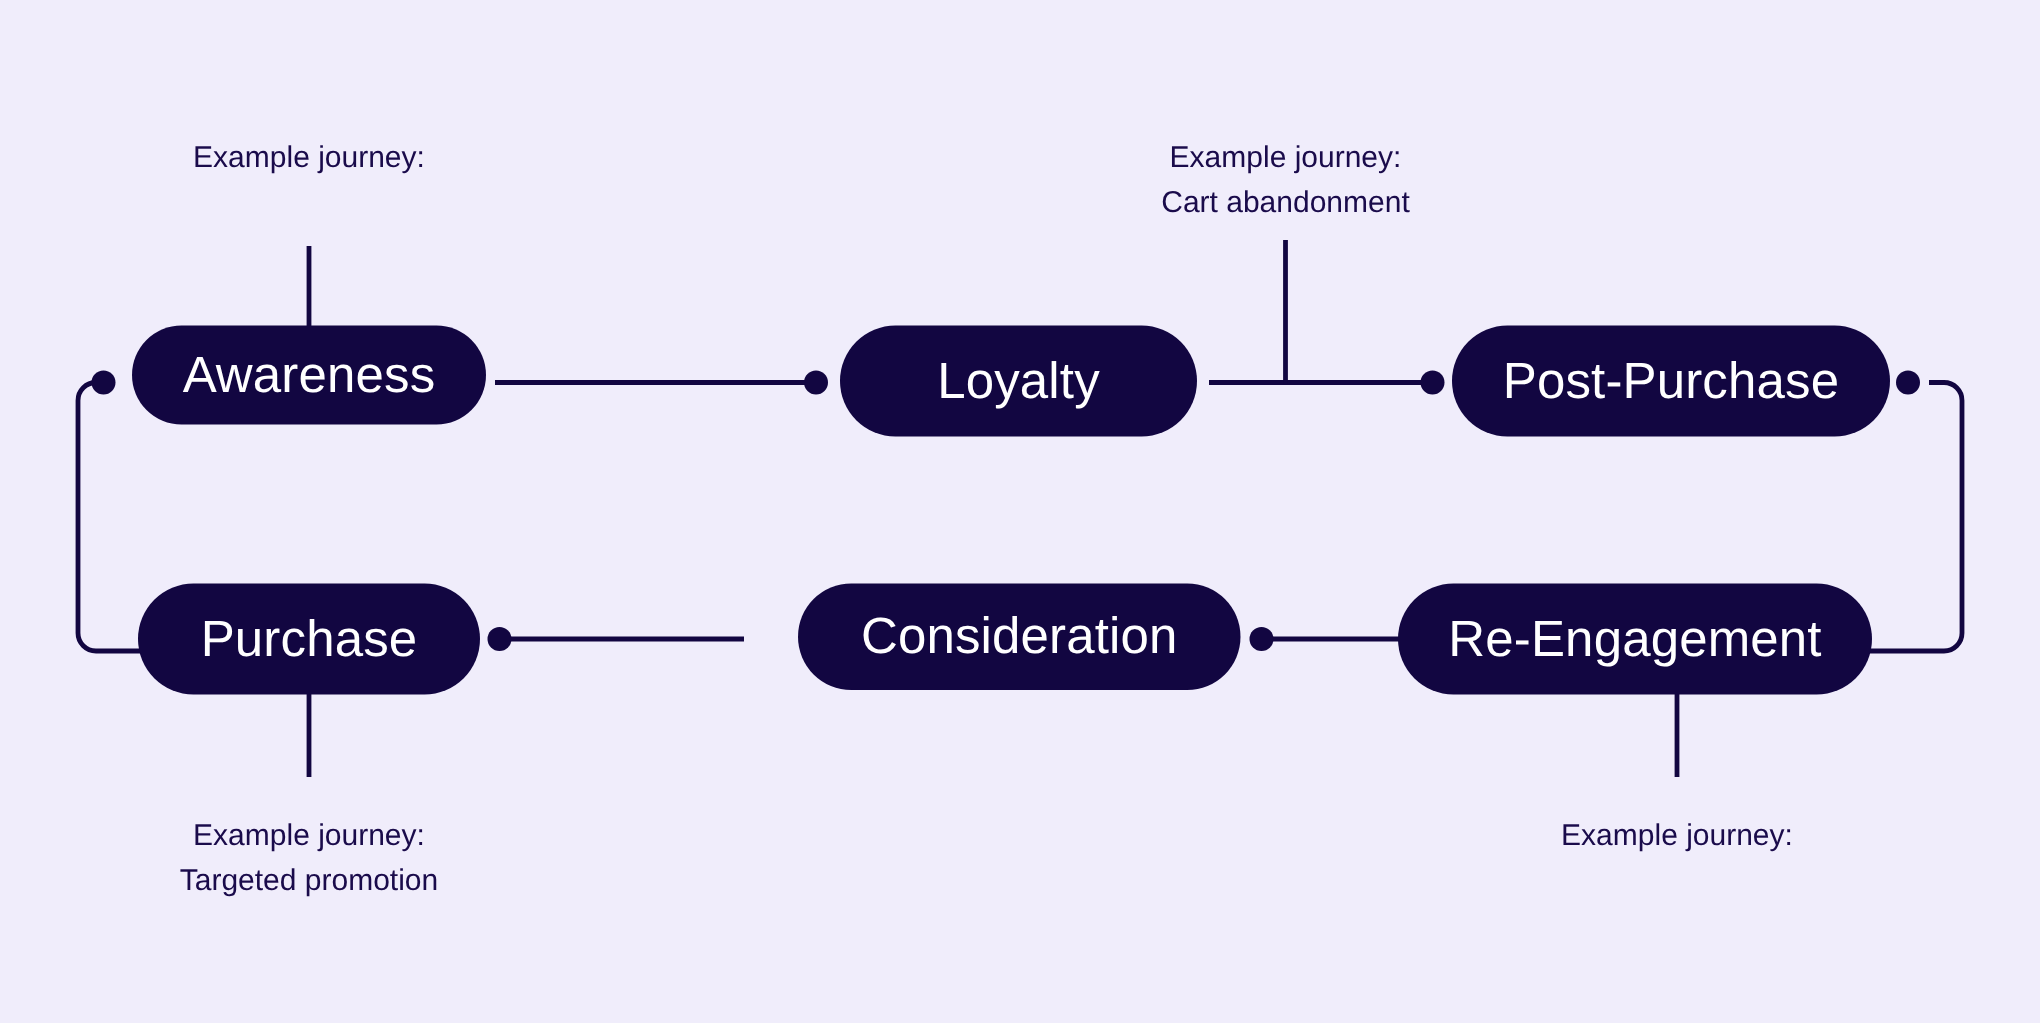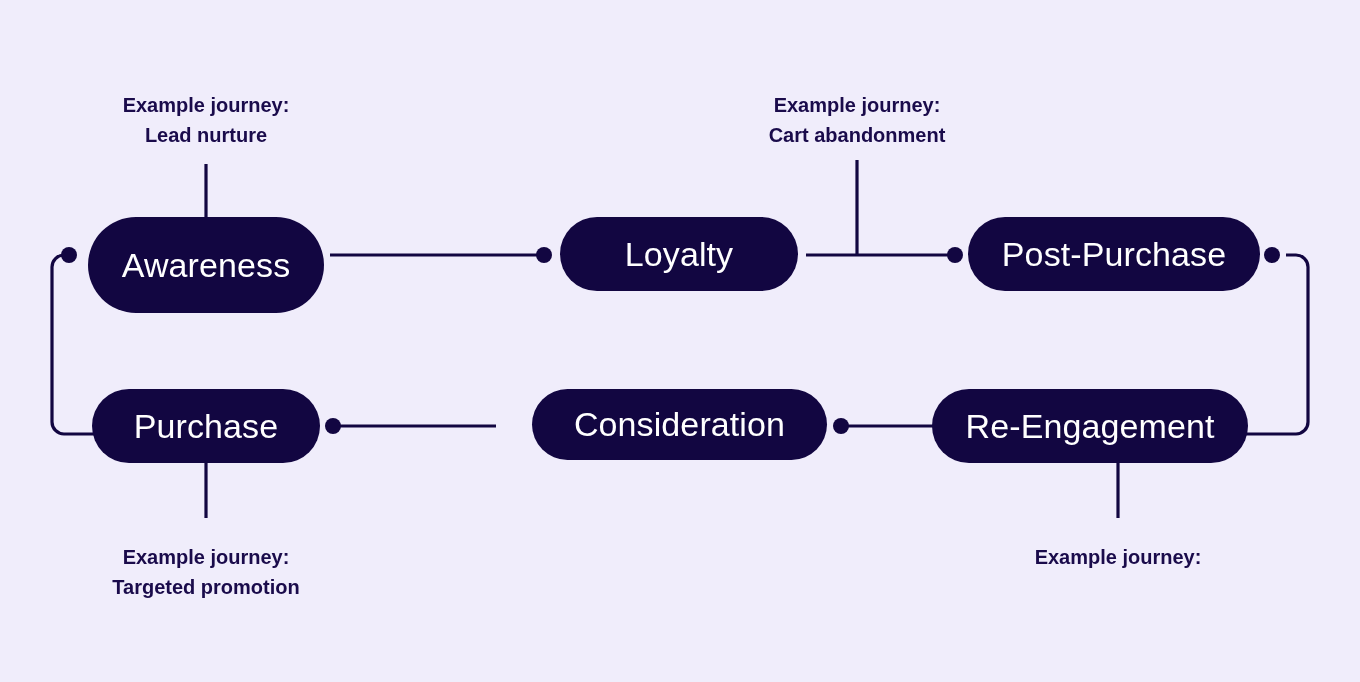--- a/index.html
+++ b/index.html
@@ -41,21 +41,21 @@
     font-weight: 400;
     letter-spacing: 0.1px;
     white-space: nowrap;
     z-index: 3;
   }
   .annotation {
     position: absolute;
     color: #1A0B4B;
     font-family: "Liberation Sans", sans-serif;
     font-size: 20px;
-    font-weight: 700;
+    font-weight: 400;
     line-height: 1.5;
     text-align: center;
     white-space: nowrap;
     z-index: 3;
   }
   .annotation .ann-line { display: block; }
 </style>
 </head>
 <body>
 
@@ -88,21 +88,21 @@
     <g fill="#120641" stroke="none">
       <circle cx="69" cy="255" r="8"></circle>
       <circle cx="544" cy="255" r="8"></circle>
       <circle cx="955" cy="255" r="8"></circle>
       <circle cx="1272" cy="255" r="8"></circle>
       <circle cx="841" cy="426" r="8"></circle>
       <circle cx="333" cy="426" r="8"></circle>
     </g>
   </svg>
 
-  <div class="node" style="left:88px; top:217px; width:236px; height:96px;">
+  <div class="node" style="left:88px; top:217px; width:236px; height:66px;">
     <span>Awareness</span>
   </div>
 
   <div class="node" style="left:560px; top:217px; width:238px; height:74px;">
     <span>Loyalty</span>
   </div>
 
   <div class="node" style="left:968px; top:217px; width:292px; height:74px;">
     <span>Post-Purchase</span>
   </div>
@@ -114,21 +114,20 @@
   <div class="node" style="left:532px; top:389px; width:295px; height:71px;">
     <span>Consideration</span>
   </div>
 
   <div class="node" style="left:932px; top:389px; width:316px; height:74px;">
     <span>Re-Engagement</span>
   </div>
 
   <div class="annotation" style="left:56px; top:90px; width:300px;">
     <span class="ann-line">Example journey:</span>
-    <span class="ann-line">Lead nurture</span>
   </div>
 
   <div class="annotation" style="left:707px; top:90px; width:300px;">
     <span class="ann-line">Example journey:</span>
     <span class="ann-line">Cart abandonment</span>
   </div>
 
   <div class="annotation" style="left:56px; top:542px; width:300px;">
     <span class="ann-line">Example journey:</span>
     <span class="ann-line">Targeted promotion</span>

